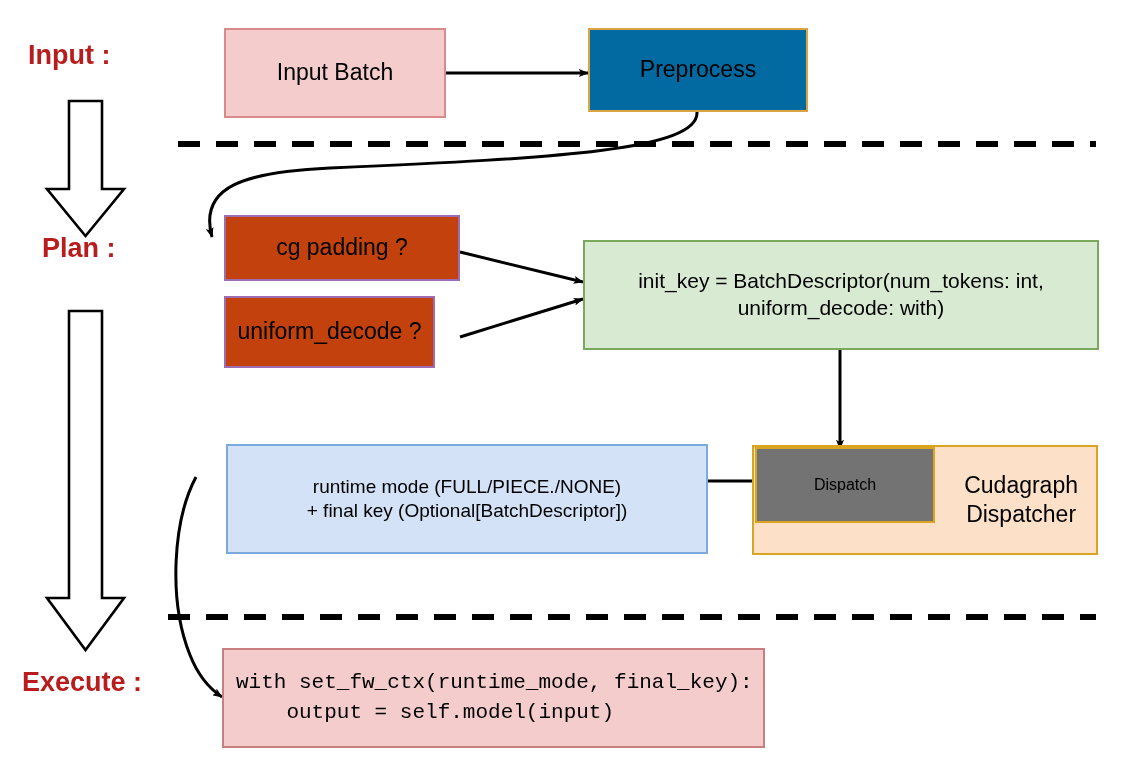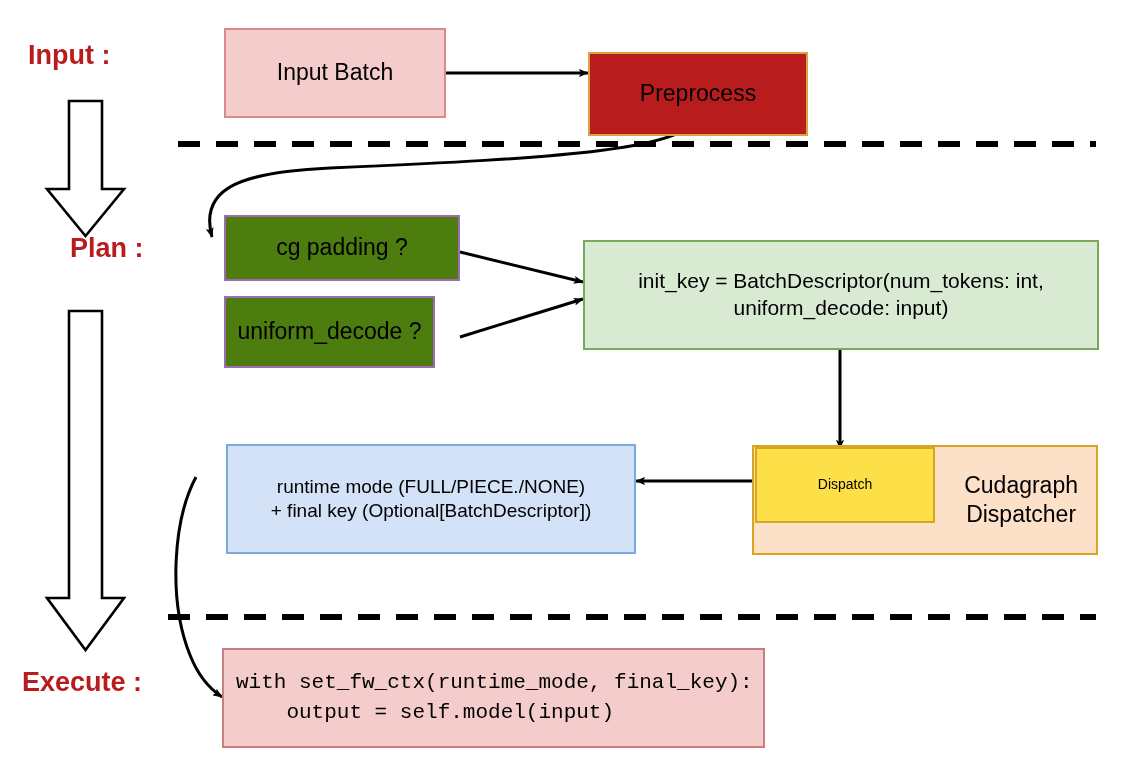--- a/index.html
+++ b/index.html
@@ -48,27 +48,26 @@
     color: #000000;
     line-height: 1.28;
     padding: 3px 8px;
   }
   .node-input-batch {
     background: #f4cccc;
     border-color: #d98b8b;
     font-size: 23px;
   }
   .node-preprocess {
-    background: #b91c1c;
+    background: #0369a1;
     border-color: #d9a441;
     font-size: 23px;
-    margin-top: 24px;
   }
   .node-purple {
-    background: #4d7c0f;
+    background: #c2410c;
     border-color: #9e6cb3;
     font-size: 23px;
   }
   .node-green {
     background: #d9ead3;
     border-color: #7aa85c;
     font-size: 21px;
   }
   .node-blue {
     background: #d3e2f7;
@@ -77,23 +76,23 @@
   }
   .node-dispatcher-outer {
     background: #fce0c8;
     border-color: #d9a41f;
     align-items: center;
     justify-content: flex-end;
     padding-right: 18px;
     font-size: 23px;
   }
   .node-dispatch-inner {
-    background: #fde047;
+    background: #737373;
     border-color: #d9a41f;
-    font-size: 14px;
+    font-size: 16px;
   }
   .node-code {
     background: #f4cccc;
     border-color: #c97f7f;
     font-family: "Liberation Mono", monospace;
     font-size: 21px;
     align-items: center;
     justify-content: flex-start;
     padding-left: 12px;
     white-space: pre;
@@ -134,39 +133,39 @@
 
     <line x1="840" y1="349" x2="840" y2="449" stroke="#000000" stroke-width="3" marker-end="url(#arrowhead)"></line>
 
     <line x1="752" y1="481" x2="636" y2="481" stroke="#000000" stroke-width="3" marker-end="url(#arrowhead)"></line>
 
     <path d="M196,477 C173,520 168,600 190,655 C199,678 210,689 222,697" fill="none" stroke="#000000" stroke-width="3" marker-end="url(#arrowhead)"></path>
   </svg>
 
   <div class="stage-label" style="left:28px; top:40px;">Input :</div>
 
-  <div class="stage-label" style="left:42px; top:233px;margin-left:28px;">Plan :</div>
+  <div class="stage-label" style="left:42px; top:233px;">Plan :</div>
 
   <div class="stage-label" style="left:10px; top:667px;margin-left:12px;">Execute :</div>
 
   <div class="node node-input-batch" style="left:224px; top:28px; width:222px; height:90px;">Input Batch</div>
 
   <div class="node node-preprocess" style="left:588px; top:28px; width:220px; height:84px;">Preprocess</div>
 
   <div class="node node-purple" style="left:224px; top:215px; width:236px; height:66px;">cg padding ?</div>
 
   <div class="node node-purple" style="left:224px; top:296px; width:211px; height:72px;">uniform_decode ?</div>
 
   <div class="node node-green node-label-multiline" style="left:583px; top:240px; width:516px; height:110px;">init_key = BatchDescriptor(num_tokens: int,
-uniform_decode: input)</div>
+uniform_decode: with)</div>
 
   <div class="node node-dispatcher-outer node-label-multiline" style="left:752px; top:445px; width:346px; height:110px;">Cudagraph
 Dispatcher</div>
 
   <div class="node node-dispatch-inner" style="left:755px; top:447px; width:180px; height:76px;">Dispatch</div>
 
-  <div class="node node-blue node-label-multiline" style="left:226px; top:444px; width:410px; height:110px;">runtime mode (FULL/PIECE./NONE)
+  <div class="node node-blue node-label-multiline" style="left:226px; top:444px; width:482px; height:110px;">runtime mode (FULL/PIECE./NONE)
 + final key (Optional[BatchDescriptor])</div>
 
   <div class="node node-code" style="left:222px; top:648px; width:543px; height:100px;">with set_fw_ctx(runtime_mode, final_key):
     output = self.model(input)</div>
 
 </div>
 
 </body></html>

